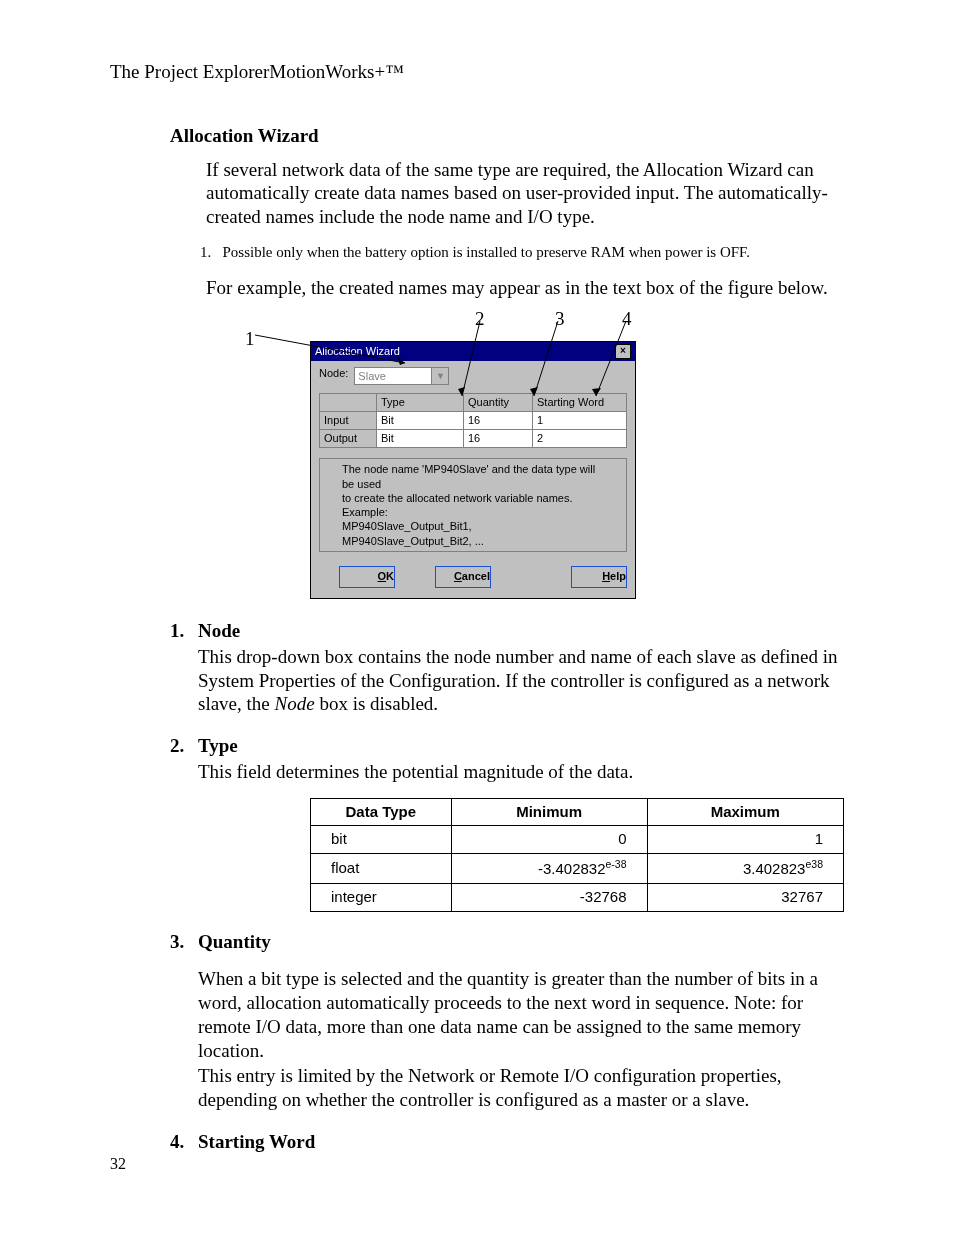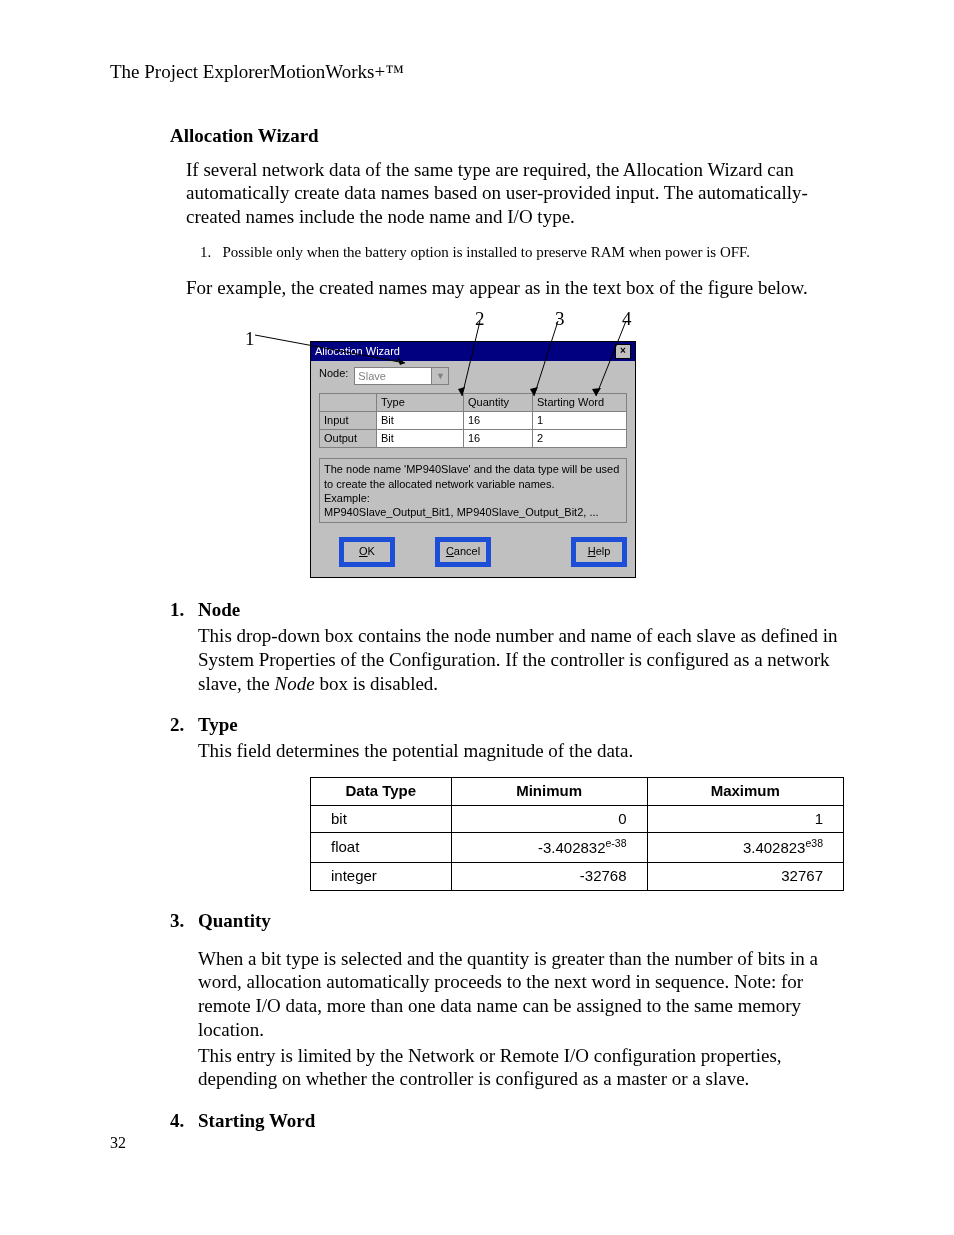--- a/index.html
+++ b/index.html
@@ -18,21 +18,21 @@
     justify-content: flex-start;
     font-size: 19px;
     margin-bottom: 40px;
   }
   .section-title {
     font-weight: bold;
     margin-left: 60px;
     margin-bottom: 10px;
   }
   .body-para {
-    margin-left: 76px;
+    margin-left: 96px;
     margin-bottom: 14px;
   }
   .footnote {
     margin-left: 90px;
     font-size: 15px;
     margin-top: 10px;
     margin-bottom: 14px;
   }
   .callouts {
     position: relative;
@@ -120,41 +120,42 @@
     text-align: left;
     font-size: 11px;
     height: 15px;
   }
   table.grid th {
     background: #c0c0c0;
   }
   .hint-box {
     border: 1px solid #808080;
     background: #c0c0c0;
-    padding: 3px 4px;
+    padding: 3px 22px;
     font-size: 11px;
     line-height: 1.3;
     margin-bottom: 14px;
   }
   .btn-row {
     display: flex;
     gap: 40px;
     justify-content: flex-start;
     padding-left: 20px;
   }
   .btn {
     width: 66px;
     height: 20px;
-    border: 5px solid #1d4ed8;
+    border: 1px solid #1d4ed8;
     background: #c0c0c0;
     font-family: inherit;
     font-size: 11px;
-    text-align: center;
+    text-align: right;
     line-height: 18px;
     cursor: pointer;
+    font-weight: bold;
   }
   .btn .u { text-decoration: underline; }
   .btn-row .spacer { flex: 1; }
   
   .num-item { margin-left: 60px; margin-top: 18px; }
   .num-item .head { font-weight: bold; }
   .num-item .head .n { display: inline-block; width: 28px; }
   .num-item .txt { margin-left: 28px; margin-top: 2px; }
   .italic { font-style: italic; }
   

